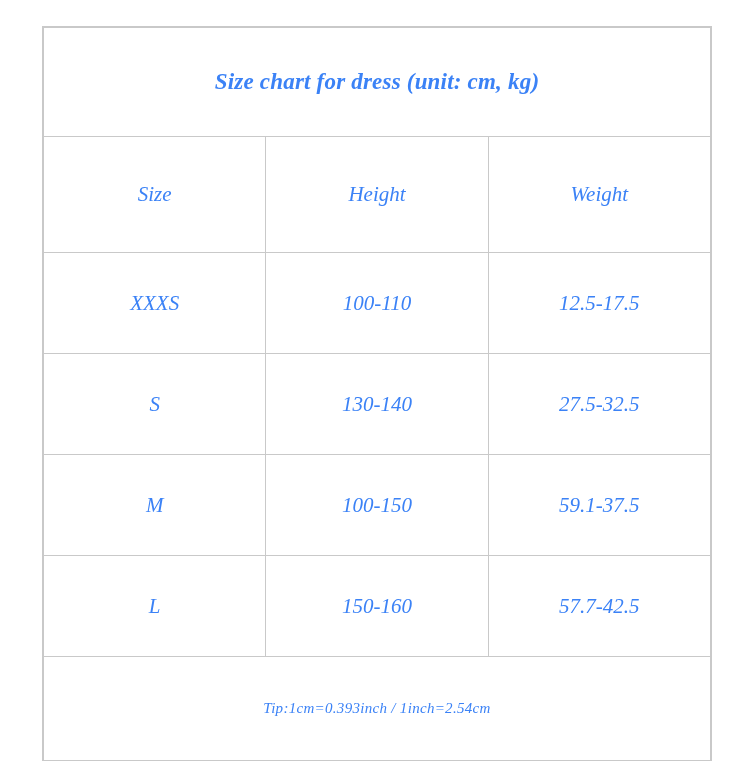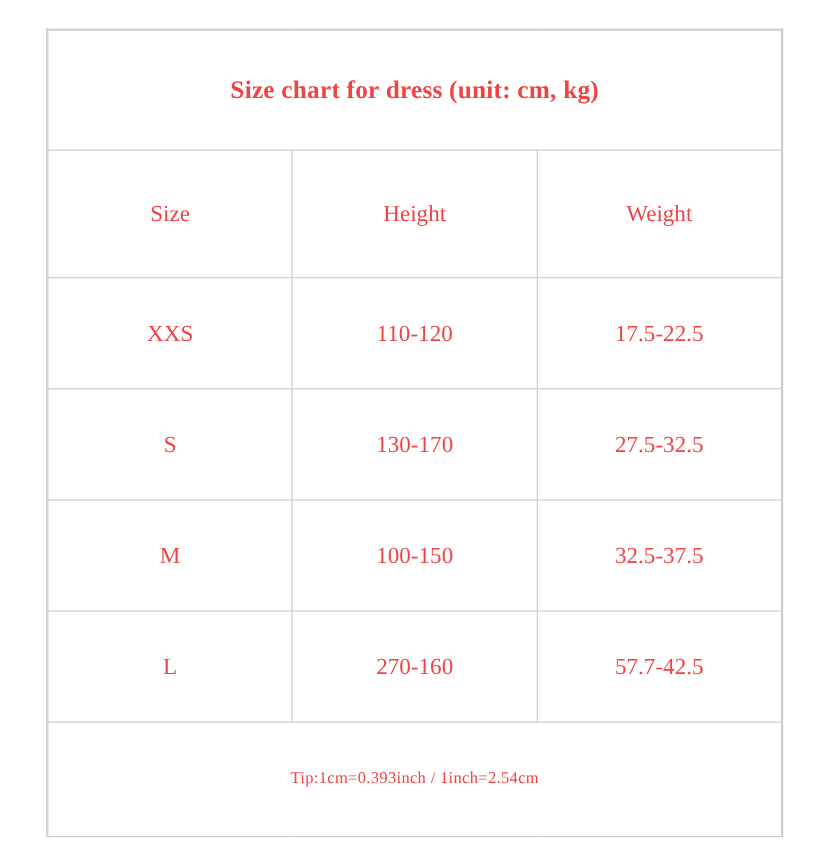--- a/index.html
+++ b/index.html
@@ -33,21 +33,22 @@
   table.size-chart {
     width: 100%;
     height: 100%;
     border-collapse: collapse;
     table-layout: fixed;
   }
   table.size-chart td {
     border: 1px solid #c9c9c9;
     text-align: center;
     vertical-align: middle;
-    color: #ef4444;
+    color: #3b82f6;
+    font-style: italic;
   }
   td.title-cell {
     height: 77px;
     font-size: 23px;
     font-weight: bold;
     letter-spacing: 0.2px;
     border-top: none;
     border-left: none;
     border-right: none;
   }
@@ -81,37 +82,37 @@
       <tbody>
         <tr>
           <td class="title-cell" colspan="3">Size chart for dress (unit: cm, kg)</td>
         </tr>
         <tr>
           <td class="head-cell first-col">Size</td>
           <td class="head-cell second-col">Height</td>
           <td class="head-cell third-col">Weight</td>
         </tr>
         <tr>
-          <td class="body-cell first-col">XXS</td>
-          <td class="body-cell second-col">110-120</td>
-          <td class="body-cell third-col">17.5-22.5</td>
+          <td class="body-cell first-col">XXXS</td>
+          <td class="body-cell second-col">100-110</td>
+          <td class="body-cell third-col">12.5-17.5</td>
         </tr>
         <tr>
           <td class="body-cell first-col">S</td>
-          <td class="body-cell second-col">130-170</td>
+          <td class="body-cell second-col">130-140</td>
           <td class="body-cell third-col">27.5-32.5</td>
         </tr>
         <tr>
           <td class="body-cell first-col">M</td>
           <td class="body-cell second-col">100-150</td>
-          <td class="body-cell third-col">32.5-37.5</td>
+          <td class="body-cell third-col">59.1-37.5</td>
         </tr>
         <tr>
           <td class="body-cell first-col">L</td>
-          <td class="body-cell second-col">270-160</td>
+          <td class="body-cell second-col">150-160</td>
           <td class="body-cell third-col">57.7-42.5</td>
         </tr>
         <tr>
           <td class="note-cell" colspan="3">Tip:1cm=0.393inch / 1inch=2.54cm</td>
         </tr>
       </tbody>
     </table>
   </div>
 </div>
 

